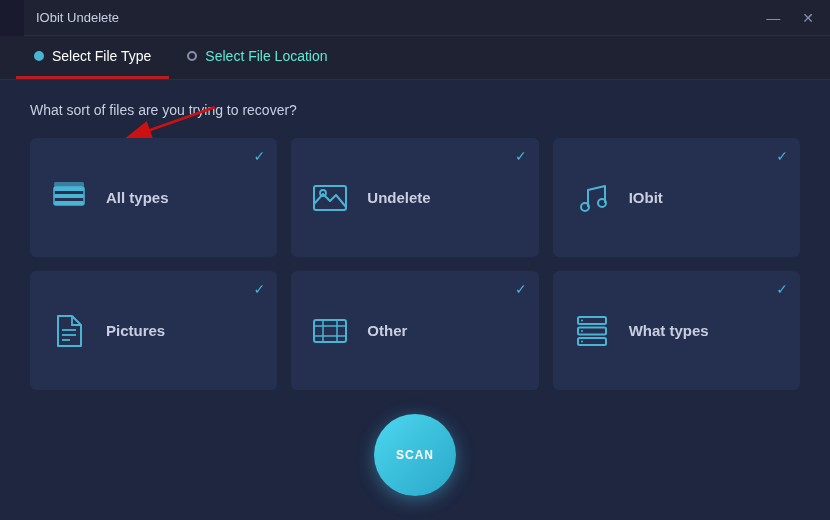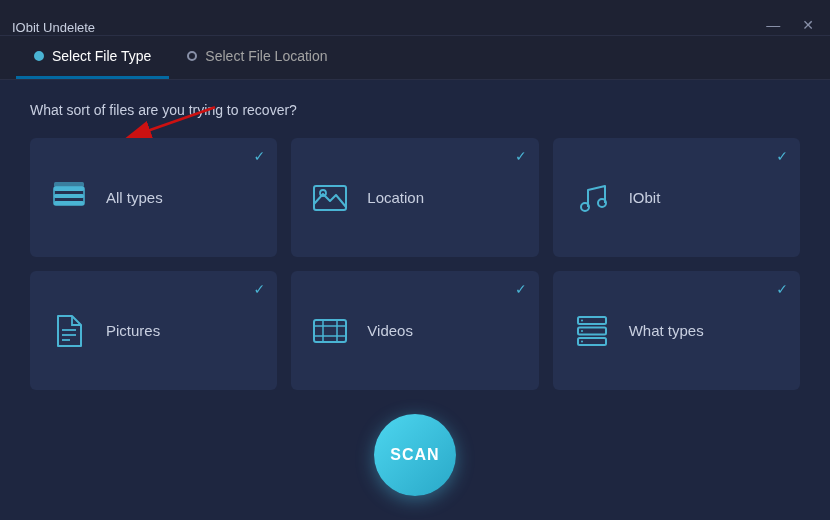--- a/index.html
+++ b/index.html
@@ -12,25 +12,26 @@
       overflow: hidden;
       display: flex;
       flex-direction: column;
     }
 
     
     .titlebar {
       background: #1e2233;
       height: 36px;
       display: flex;
-      align-items: flex-end;
+      align-items: center;
       justify-content: space-between;
       padding: 0 12px;
       border-bottom: 1px solid #2a2f45;
       flex-shrink: 0;
+      margin-left: 24px;
     }
 
     .titlebar-title {
       color: #c8cfe0;
       font-size: 13px;
       font-weight: 500;
     }
 
     .titlebar-controls {
       display: flex;
@@ -57,29 +58,29 @@
       padding: 0 16px;
       flex-shrink: 0;
     }
 
     .tab {
       display: flex;
       align-items: center;
       gap: 8px;
       padding: 12px 18px;
       cursor: pointer;
-      color: #a3a3a3;
+      color: #5eead4;
       font-size: 14px;
       border-bottom: 3px solid transparent;
       position: relative;
     }
 
     .tab.active {
       color: #ffffff;
-      border-bottom: 3px solid #0369a1;
+      border-bottom: 3px solid #b91c1c;
     }
 
     .tab-dot {
       width: 10px;
       height: 10px;
       border-radius: 50%;
       border: 2px solid #8890a8;
       display: inline-block;
       flex-shrink: 0;
     }
@@ -123,21 +124,21 @@
       gap: 18px;
       cursor: pointer;
       position: relative;
       min-height: 80px;
       transition: background 0.15s;
     }
 
     .file-card-label {
       color: #c8cfe0;
       font-size: 15px;
-      font-weight: 400;
+      font-weight: 700;
     }
 
     .file-card-check {
       position: absolute;
       top: 10px;
       right: 12px;
       color: #4ab4d4;
       font-size: 14px;
     }
 
@@ -154,21 +155,21 @@
       justify-content: center;
       padding: 8px 0 4px 0;
     }
 
     .scan-btn {
       width: 82px;
       height: 82px;
       border-radius: 50%;
       background: linear-gradient(135deg, #4dd6ef 0%, #29a8c8 100%);
       color: #fff;
-      font-size: 16px;
+      font-size: 12px;
       font-weight: 700;
       letter-spacing: 1px;
       border: none;
       cursor: pointer;
       display: flex;
       align-items: center;
       justify-content: center;
       box-shadow: 0 4px 18px rgba(74,180,212,0.45);
       transition: transform 0.1s;
     }
@@ -230,21 +231,21 @@
       <span class="file-card-label">All types</span>
       <span class="file-card-check">✓</span>
     </div>
 
     <div class="file-card">
       <svg class="icon-svg" viewBox="0 0 38 38" fill="none" xmlns="http://www.w3.org/2000/svg">
         <rect x="3" y="7" width="32" height="24" rx="2" stroke="#4ab4d4" stroke-width="2" fill="none"></rect>
         <polyline points="3,25 12,15 19,22 25,16 35,28" stroke="#4ab4d4" stroke-width="2" fill="none" stroke-linejoin="round"></polyline>
         <circle cx="12" cy="14" r="3" stroke="#4ab4d4" stroke-width="1.8" fill="none"></circle>
       </svg>
-      <span class="file-card-label">Location</span>
+      <span class="file-card-label">Undelete</span>
       <span class="file-card-check">✓</span>
     </div>
 
     <div class="file-card">
       <svg class="icon-svg" viewBox="0 0 38 38" fill="none" xmlns="http://www.w3.org/2000/svg">
         <path d="M15 28V11l17-4v17" stroke="#4ab4d4" stroke-width="2" fill="none" stroke-linejoin="round"></path>
         <circle cx="12" cy="28" r="4" stroke="#4ab4d4" stroke-width="2" fill="none"></circle>
         <circle cx="29" cy="24" r="4" stroke="#4ab4d4" stroke-width="2" fill="none"></circle>
       </svg>
       <span class="file-card-label">IObit</span>
@@ -264,21 +265,21 @@
     </div>
 
     <div class="file-card">
       <svg class="icon-svg" viewBox="0 0 38 38" fill="none" xmlns="http://www.w3.org/2000/svg">
         <rect x="3" y="8" width="32" height="22" rx="2" stroke="#4ab4d4" stroke-width="2" fill="none"></rect>
         <line x1="3" y1="14" x2="35" y2="14" stroke="#4ab4d4" stroke-width="1.5"></line>
         <line x1="3" y1="24" x2="35" y2="24" stroke="#4ab4d4" stroke-width="1.5"></line>
         <line x1="12" y1="8" x2="12" y2="30" stroke="#4ab4d4" stroke-width="1.5"></line>
         <line x1="26" y1="8" x2="26" y2="30" stroke="#4ab4d4" stroke-width="1.5"></line>
       </svg>
-      <span class="file-card-label">Videos</span>
+      <span class="file-card-label">Other</span>
       <span class="file-card-check">✓</span>
     </div>
 
     <div class="file-card">
       <svg class="icon-svg" viewBox="0 0 38 38" fill="none" xmlns="http://www.w3.org/2000/svg">
         <rect x="5" y="5" width="28" height="7" rx="1.5" stroke="#4ab4d4" stroke-width="2" fill="none"></rect>
         <rect x="5" y="15.5" width="28" height="7" rx="1.5" stroke="#4ab4d4" stroke-width="2" fill="none"></rect>
         <rect x="5" y="26" width="28" height="7" rx="1.5" stroke="#4ab4d4" stroke-width="2" fill="none"></rect>
         <line x1="9" y1="8.5" x2="9" y2="8.5" stroke="#4ab4d4" stroke-width="2" stroke-linecap="round"></line>
         <line x1="9" y1="19" x2="9" y2="19" stroke="#4ab4d4" stroke-width="2" stroke-linecap="round"></line>

